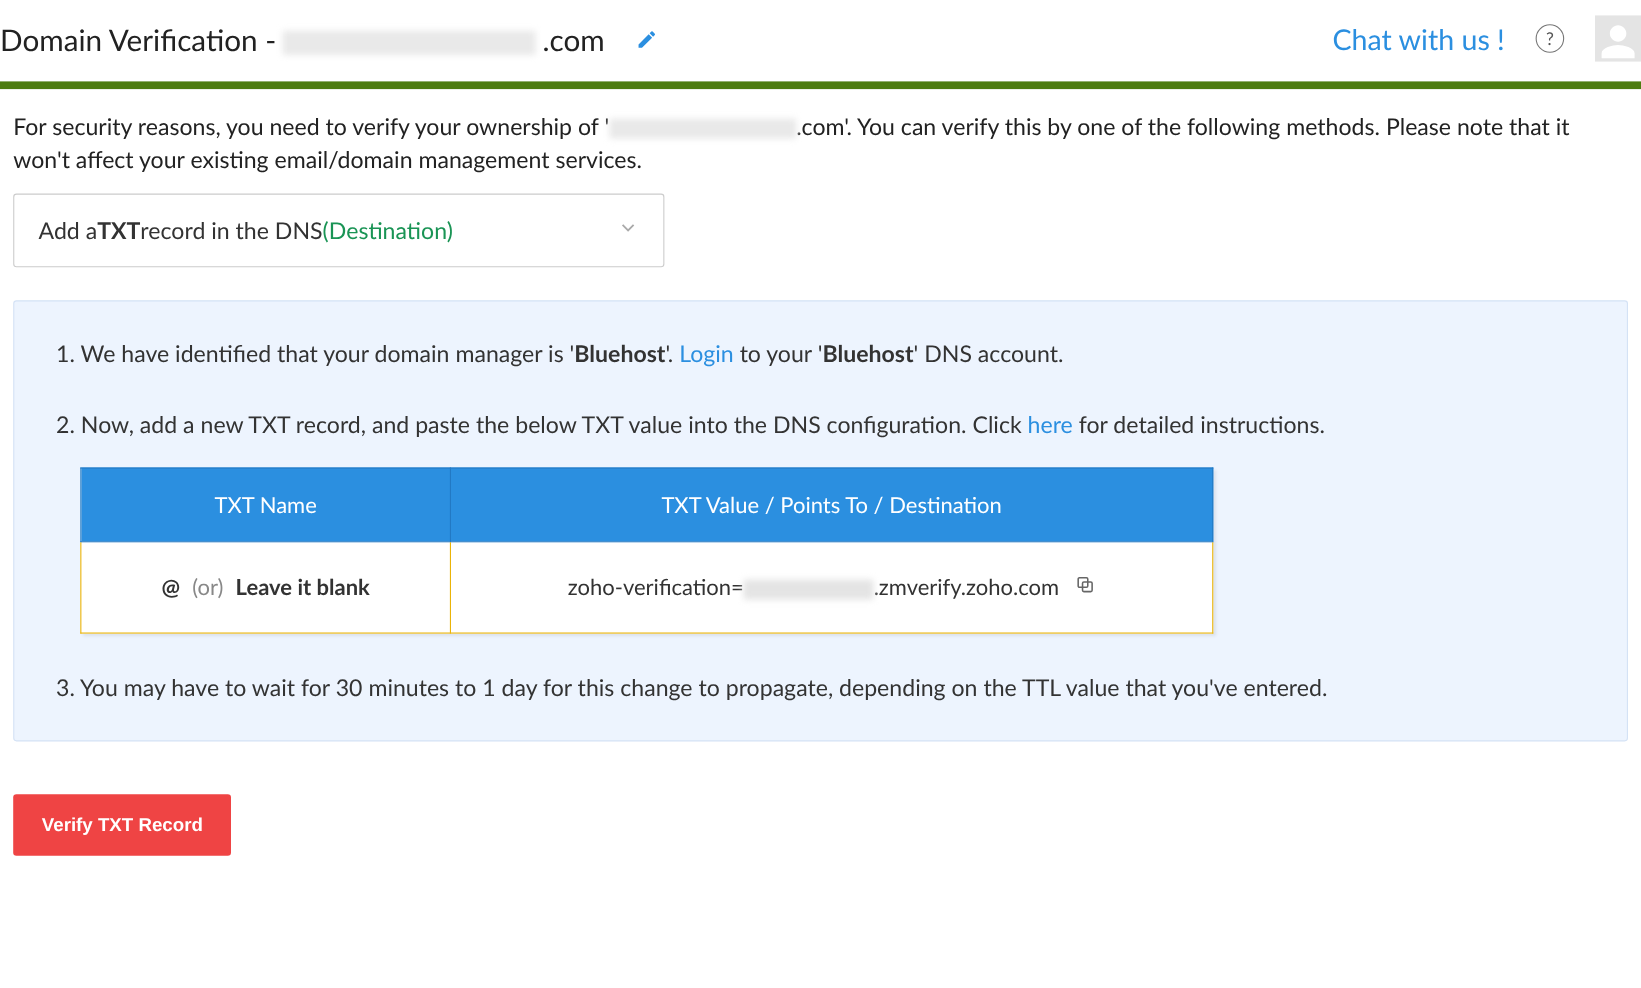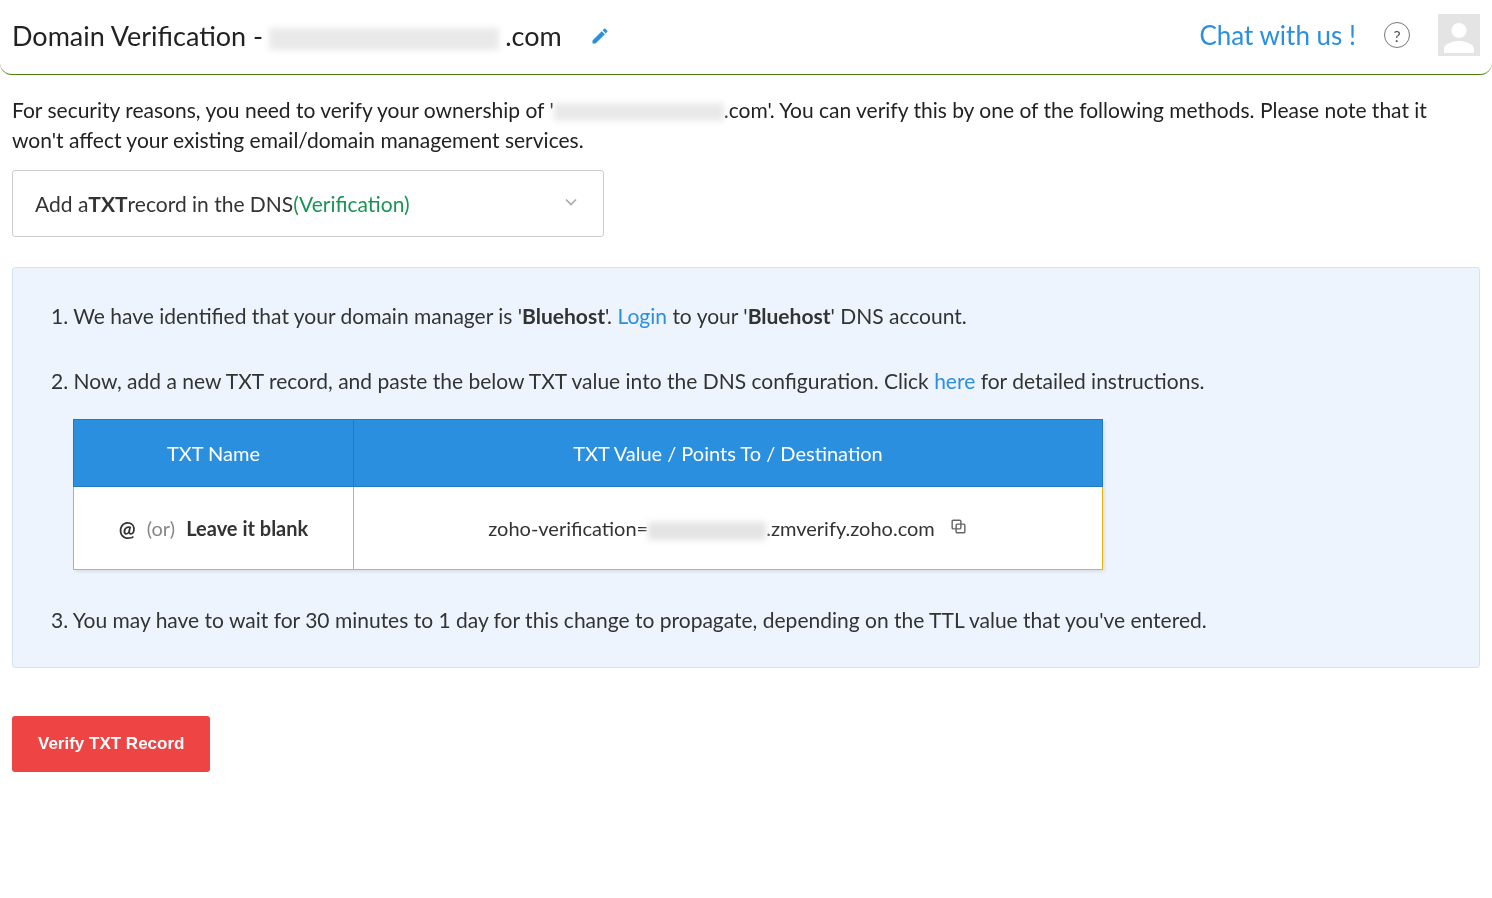--- a/index.html
+++ b/index.html
@@ -5,23 +5,22 @@
     * { box-sizing: border-box; margin: 0; padding: 0; }
     body {
       font-family: -apple-system, BlinkMacSystemFont, "Segoe UI", "Lato", Arial, sans-serif;
       color: #333;
       font-size: 20px;
       background: #fff;
     }
     .header {
       display: flex;
       align-items: center;
-      padding: 14px 12px 18px;
-      border-bottom: 1px solid #4d7c0f;
-      border-radius: 12px;
+      padding: 14px 0 18px;
+      border-bottom: 7px solid #4d7c0f;
     }
     .title-wrap {
       display: flex;
       align-items: baseline;
       gap: 6px;
       font-size: 27px;
       color: #222;
     }
     .title-wrap .redact {
       display:inline-block;
@@ -134,40 +133,40 @@
 <div class="content">
 
   <p class="intro">
     <span>For security reasons, you need to verify your ownership of '</span><span class="redact2"></span><span>.com'. You can verify this by one of the following methods. Please note that it won't affect your existing email/domain management services.</span>
   </p>
 
   <div class="selector">
     <span>Add a </span>
     <span class="bold">TXT</span>
     <span> record in the DNS  </span>
-    <span class="rec">(Verification)</span>
+    <span class="rec">(Destination)</span>
     <span class="chev">
       <svg width="20" height="20" viewBox="0 0 24 24" fill="none" stroke="currentColor" stroke-width="2">
           <polyline points="6 9 12 15 18 9"></polyline>
         </svg>
     </span>
   </div>
 
   <div class="panel">
     <ol>
       <li>
         <span class="num">1.</span><span> We have identified that your domain manager is '</span><span class="bold">Bluehost</span><span>'. </span><span class="link">Login</span><span> to your '</span><span class="bold">Bluehost</span><span>' DNS account.</span>
       </li>
       <li>
         <span class="num">2.</span><span> Now, add a new TXT record, and paste the below TXT value into the DNS configuration. Click </span><span class="link">here</span><span> for detailed instructions.</span>
 
         <table class="txt">
           <thead>
             <tr>
-              <th style="width:280px">TXT Name</th>
+              <th style="width:336px">TXT Name</th>
               <th>TXT Value / Points To / Destination</th>
             </tr>
           </thead>
           <tbody>
             <tr>
               <td>
                 <span class="bold">@</span>
                 <span class="or">(or)</span>
                 <span class="bold">Leave it blank</span>
               </td>

